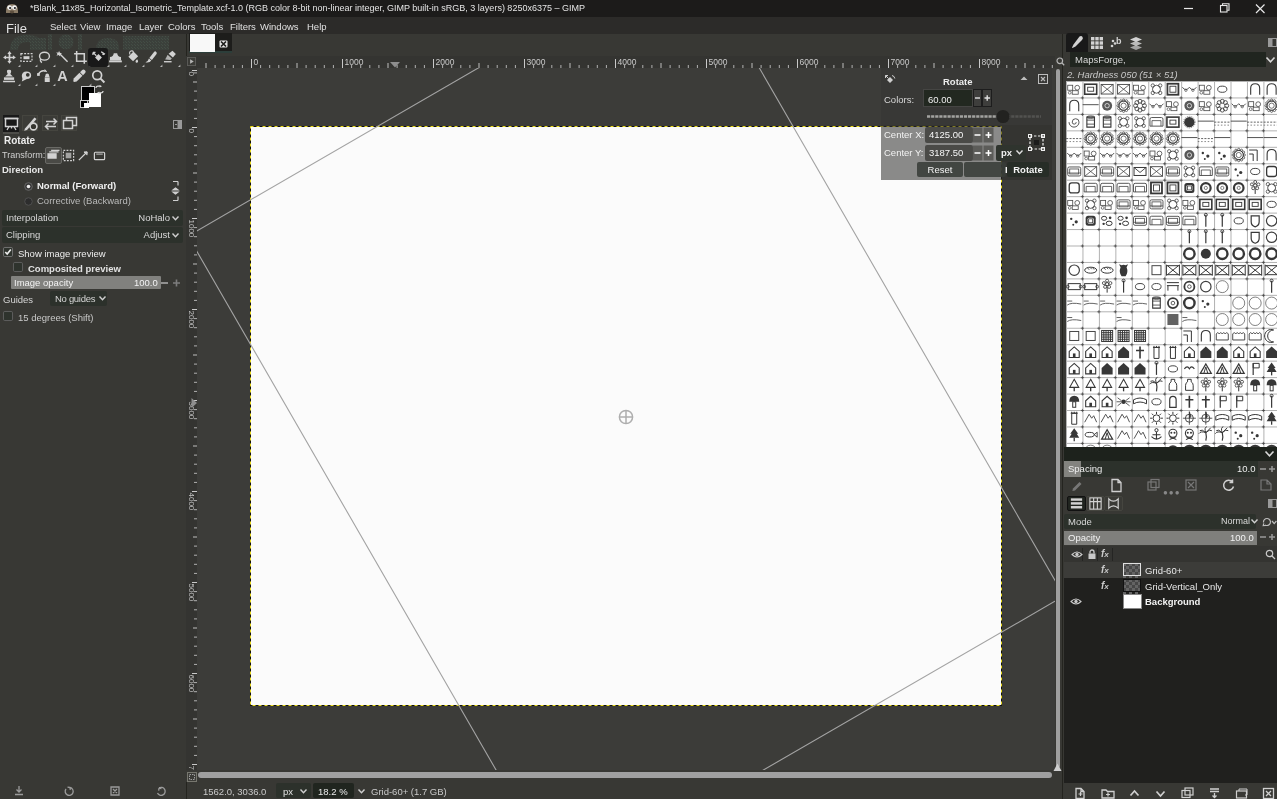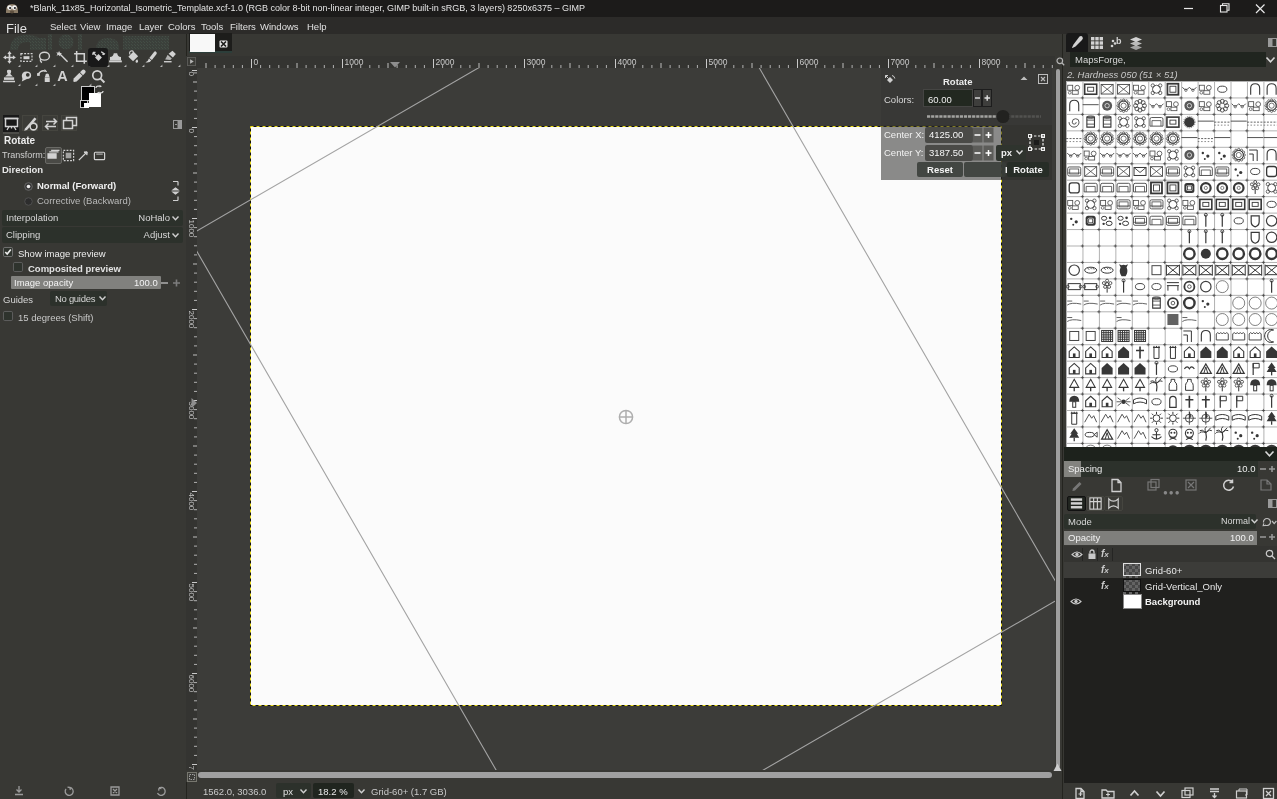--- a/index.html
+++ b/index.html
@@ -623,21 +623,21 @@
   </svg>
 <svg class="ab" style="left:1027px;top:133px" width="19" height="19" viewBox="0 0 19 19">
 <rect x="3" y="3" width="13" height="13" fill="none" stroke="#f0f0f0" stroke-width="1.2" stroke-dasharray="2.4 1.6"></rect>
 <rect x="7" y="7" width="5" height="5" fill="#1c1c1c"></rect>
 <rect x="1.5" y="1.5" width="3" height="3" fill="none" stroke="#f0f0f0"></rect>
 <rect x="14.5" y="1.5" width="3" height="3" fill="none" stroke="#f0f0f0"></rect>
 <rect x="1.5" y="14.5" width="3" height="3" fill="none" stroke="#f0f0f0"></rect>
 <rect x="14.5" y="14.5" width="3" height="3" fill="none" stroke="#f0f0f0"></rect>
 </svg>
 <div class="ab" style="left:917px;top:162px;width:46px;height:15px;background:rgba(56,60,56,0.88);border-radius:2px"></div>
-<div class="tx" style="left:917px;top:165px;width:46px;text-align:center;font-weight:bold;color:#f4f4f4">Reset</div>
+<div class="tx" style="left:917px;top:165px;width:46px;text-align:center;font-weight:normal;color:#f4f4f4">Reset</div>
 <div class="ab" style="left:964px;top:162px;width:42px;height:15px;background:rgba(56,60,56,0.88);border-radius:2px"></div>
 <div class="tx" style="left:1004px;top:165px;width:42px;text-align:center;font-weight:bold;color:#f4f4f4">Readjust</div>
 <div class="ab" style="left:1007px;top:162px;width:42px;height:15px;background:#272d27;border-radius:2px"></div>
 <div class="tx" style="left:1007px;top:165px;width:42px;text-align:center;font-weight:bold;color:#f4f4f4">Rotate</div>
 <div class="ab" style="left:1062px;top:34px;width:215px;height:765px;background:#383834"></div>
 <div class="ab" style="left:1062px;top:34px;width:1px;height:765px;background:#24241f"></div>
 <div class="ab" style="left:1066px;top:33px;width:22px;height:19px;background:#191919;border-radius:3px 3px 0 0"></div>
 <svg class="ab" style="left:1069px;top:35px" width="16" height="16" viewBox="0 0 16 16">
     <path d="M10.5 1.5 Q12.5 0.5 13.5 2 Q14.5 3.5 13 5 L6.5 11.5 L3.5 13 L3 12.5 L4.5 9.5 Z" fill="#d2d2d2"></path>
   </svg>

